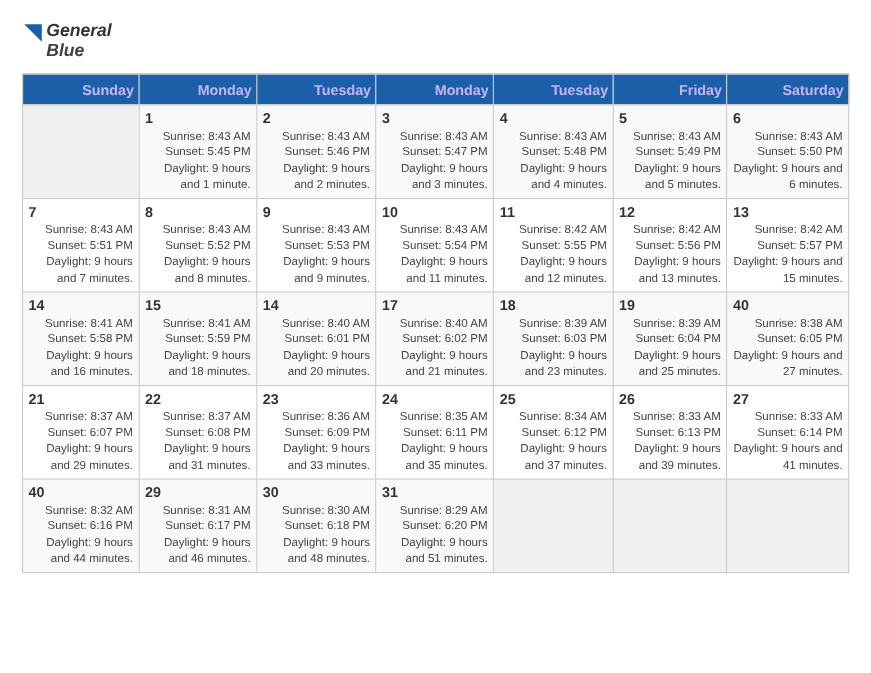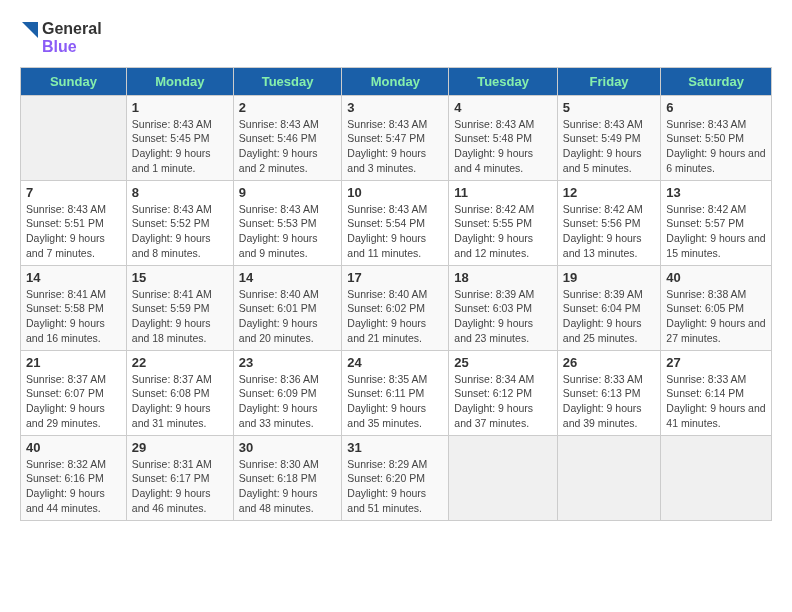--- a/index.html
+++ b/index.html
@@ -33,23 +33,23 @@
       font-size: 16px;
       color: #555;
     }
     table {
       width: 100%;
       border-collapse: collapse;
       font-size: 11px;
     }
     thead tr th {
       background-color: #1a5fa8;
-      color: #86efac;
+      color: #c4b5fd;
       padding: 6px 4px;
-      text-align: center;
+      text-align: right;
       font-size: 13px;
       font-weight: bold;
       border: 1px solid #ccc;
     }
     tbody tr td {
       vertical-align: top;
       border: 1px solid #ccc;
       padding: 4px 5px;
       height: 85px;
       background: #fff;
@@ -60,37 +60,38 @@
     .day-number {
       font-size: 13px;
       font-weight: bold;
       color: #333;
       margin-bottom: 2px;
     }
     .day-info {
       color: #444;
       line-height: 1.4;
       font-size: 10.5px;
+      text-align: right;
     }
     .empty-cell {
       background: #f0f0f0 !important;
     }
   </style>
 </head>
 <body>
 
 <div class="header-section">
   <div class="logo">
-  <div style="display:flex;align-items:flex-start;gap:2px;">
+  <div style="display:flex;align-items:flex-start;gap:2px;font-style:italic;">
     <svg width="20" height="36" viewBox="0 0 20 36">
       <polygon points="2,2 18,2 18,18" fill="#1a5fa8"></polygon>
     </svg>
     <div style="line-height:1.15;">
       <div style="font-size:16px;font-weight:bold;color:#333;">General</div>
-      <div style="font-size:16px;font-weight:bold;color:#8b5cf6;">Blue</div>
+      <div style="font-size:16px;font-weight:bold;color:#404040;">Blue</div>
     </div>
   </div>
 </div>
   <div class="title-section">
     <div class="calendar-title"></div>
     <div class="calendar-subtitle"></div>
   </div>
 </div>
 
 <table>

